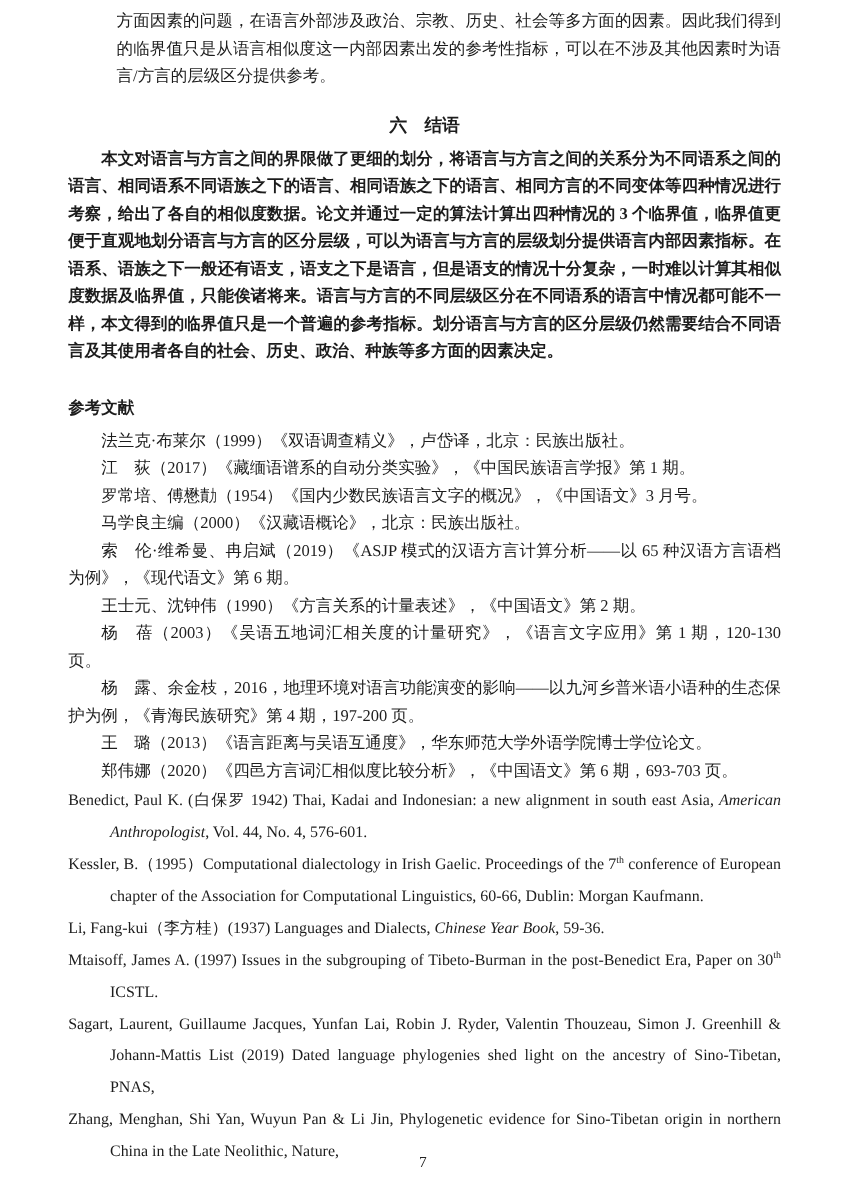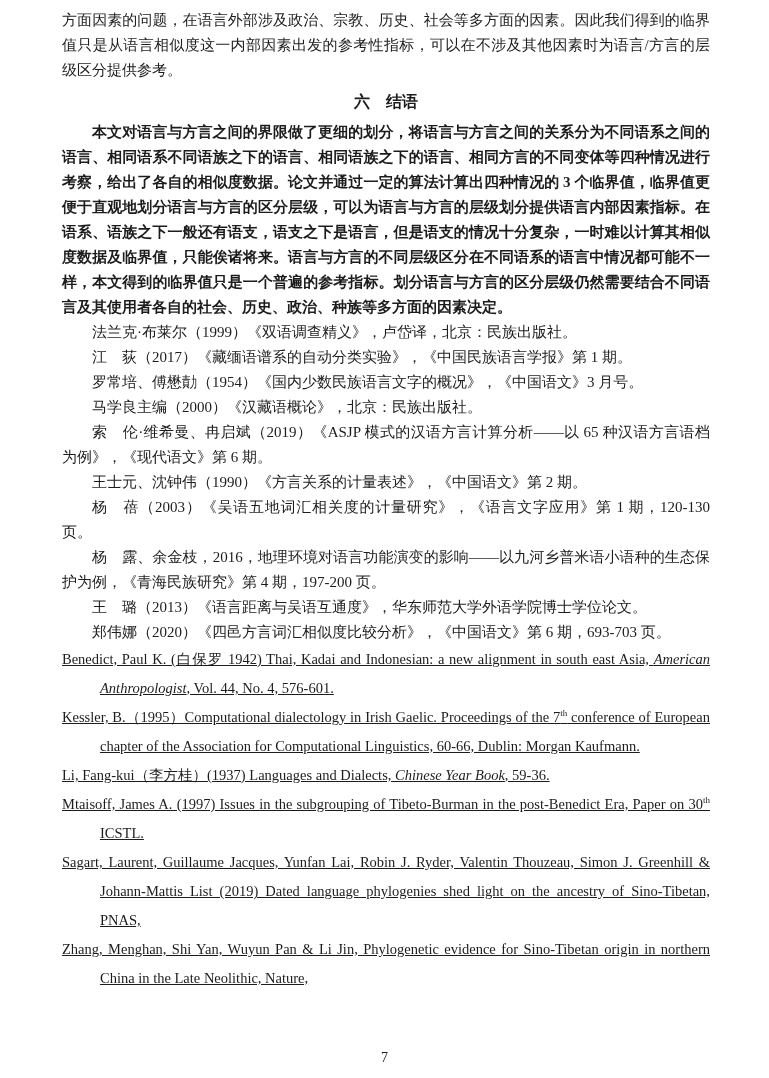--- a/index.html
+++ b/index.html
@@ -24,23 +24,24 @@
     width: 648px;
   }
   p { margin: 0; }
   .body-text {
     font-size: 15px;
     line-height: 25px;
     text-align: justify;
   }
   .intro-paragraph {
     text-indent: 0;
+    margin-left: 44px;
   }
   .section-heading {
-    margin: 7px 0 6px 0;
+    margin: 20px 0 6px 0;
     font-size: 16px;
     font-weight: bold;
     text-align: center;
     line-height: 24px;
   }
   .conclusion-paragraph {
     text-indent: 2em;
     font-weight: bold;
   }
   .refs-heading {
@@ -55,21 +56,20 @@
   .ref-zh {
     font-size: 15px;
     line-height: 25px;
     text-indent: 2em;
   }
   .ref-en {
     font-size: 14.5px;
     line-height: 29px;
     padding-left: 38px;
     text-indent: -38px;
-    text-decoration: underline;
   }
   .ref-en sup {
     font-size: 9px;
     line-height: 0;
   }
   .page-number {
     position: absolute;
     bottom: 12px;
     left: 0;
     width: 100%;
@@ -83,20 +83,21 @@
 
 <div class="page">
   <div class="content">
 
     <p class="body-text intro-paragraph">方面因素的问题，在语言外部涉及政治、宗教、历史、社会等多方面的因素。因此我们得到的临界值只是从语言相似度这一内部因素出发的参考性指标，可以在不涉及其他因素时为语言/方言的层级区分提供参考。</p>
 
     <h2 class="section-heading">六　结语</h2>
 
     <p class="body-text conclusion-paragraph">本文对语言与方言之间的界限做了更细的划分，将语言与方言之间的关系分为不同语系之间的语言、相同语系不同语族之下的语言、相同语族之下的语言、相同方言的不同变体等四种情况进行考察，给出了各自的相似度数据。论文并通过一定的算法计算出四种情况的 3 个临界值，临界值更便于直观地划分语言与方言的区分层级，可以为语言与方言的层级划分提供语言内部因素指标。在语系、语族之下一般还有语支，语支之下是语言，但是语支的情况十分复杂，一时难以计算其相似度数据及临界值，只能俟诸将来。语言与方言的不同层级区分在不同语系的语言中情况都可能不一样，本文得到的临界值只是一个普遍的参考指标。划分语言与方言的区分层级仍然需要结合不同语言及其使用者各自的社会、历史、政治、种族等多方面的因素决定。</p>
 
+    <h3 class="refs-heading">参考文献</h3>
 
     <div>
         <p class="body-text ref ref-zh">法兰克·布莱尔（1999）《双语调查精义》，卢岱译，北京：民族出版社。</p>
         <p class="body-text ref ref-zh">江　荻（2017）《藏缅语谱系的自动分类实验》，《中国民族语言学报》第 1 期。</p>
         <p class="body-text ref ref-zh">罗常培、傅懋勣（1954）《国内少数民族语言文字的概况》，《中国语文》3 月号。</p>
         <p class="body-text ref ref-zh">马学良主编（2000）《汉藏语概论》，北京：民族出版社。</p>
         <p class="body-text ref ref-zh">索　伦·维希曼、冉启斌（2019）《ASJP 模式的汉语方言计算分析——以 65 种汉语方言语档为例》，《现代语文》第 6 期。</p>
         <p class="body-text ref ref-zh">王士元、沈钟伟（1990）《方言关系的计量表述》，《中国语文》第 2 期。</p>
         <p class="body-text ref ref-zh">杨　蓓（2003）《吴语五地词汇相关度的计量研究》，《语言文字应用》第 1 期，120-130 页。</p>
         <p class="body-text ref ref-zh">杨　露、余金枝，2016，地理环境对语言功能演变的影响——以九河乡普米语小语种的生态保护为例，《青海民族研究》第 4 期，197-200 页。</p>

